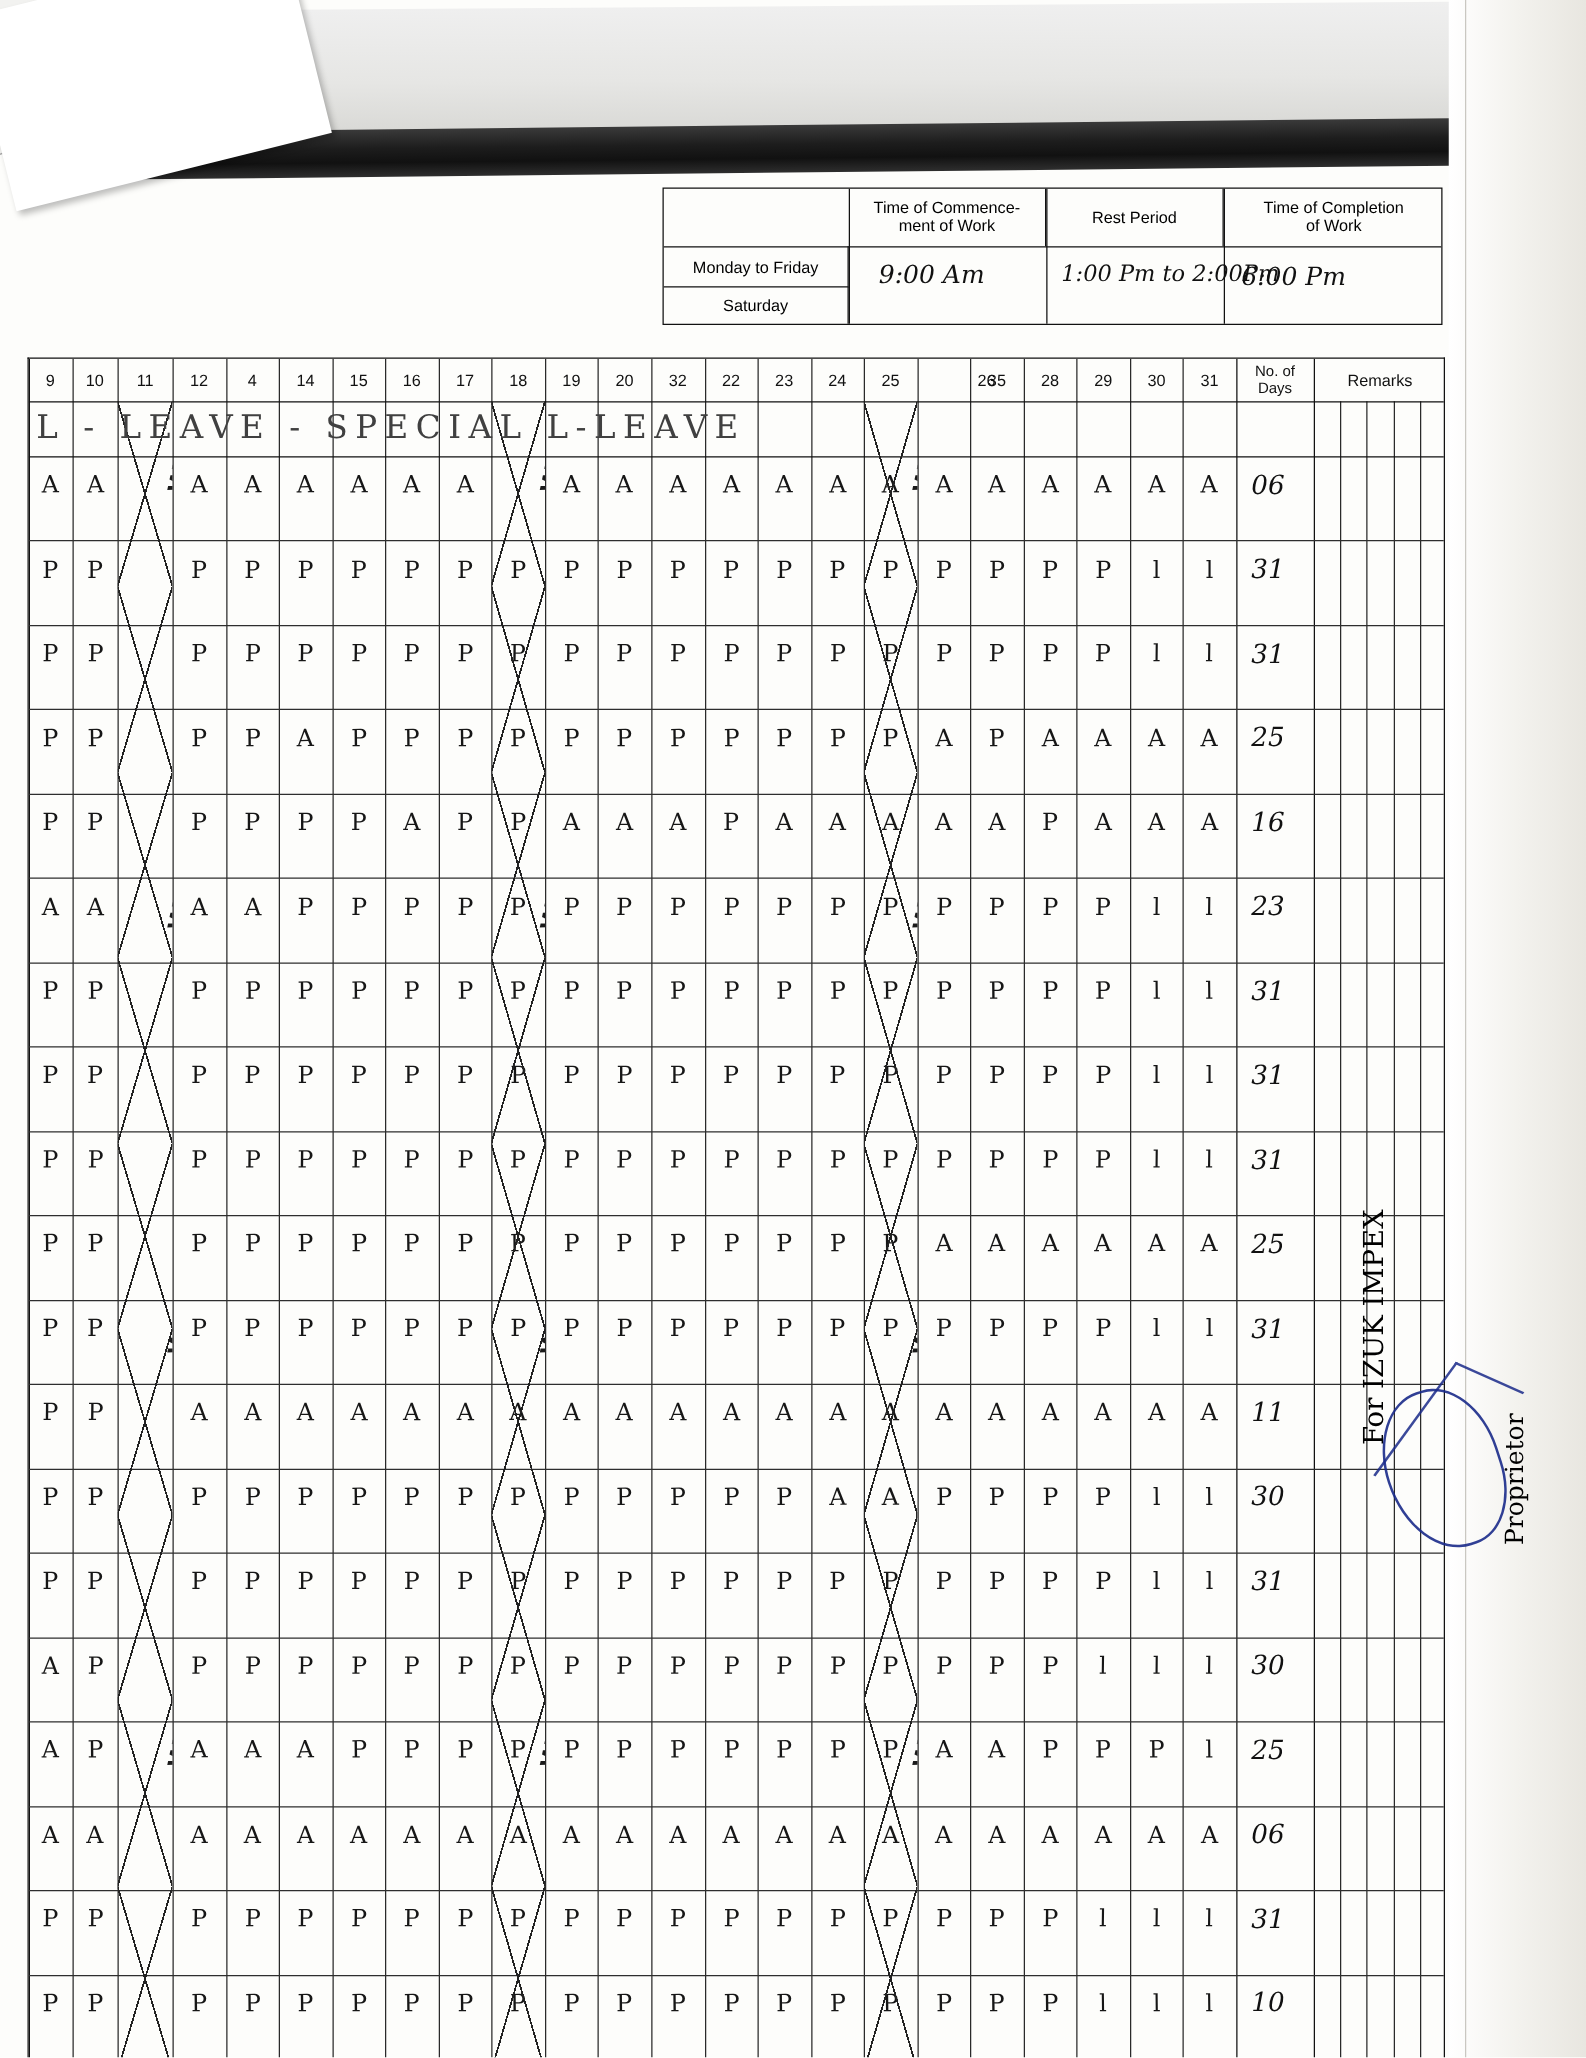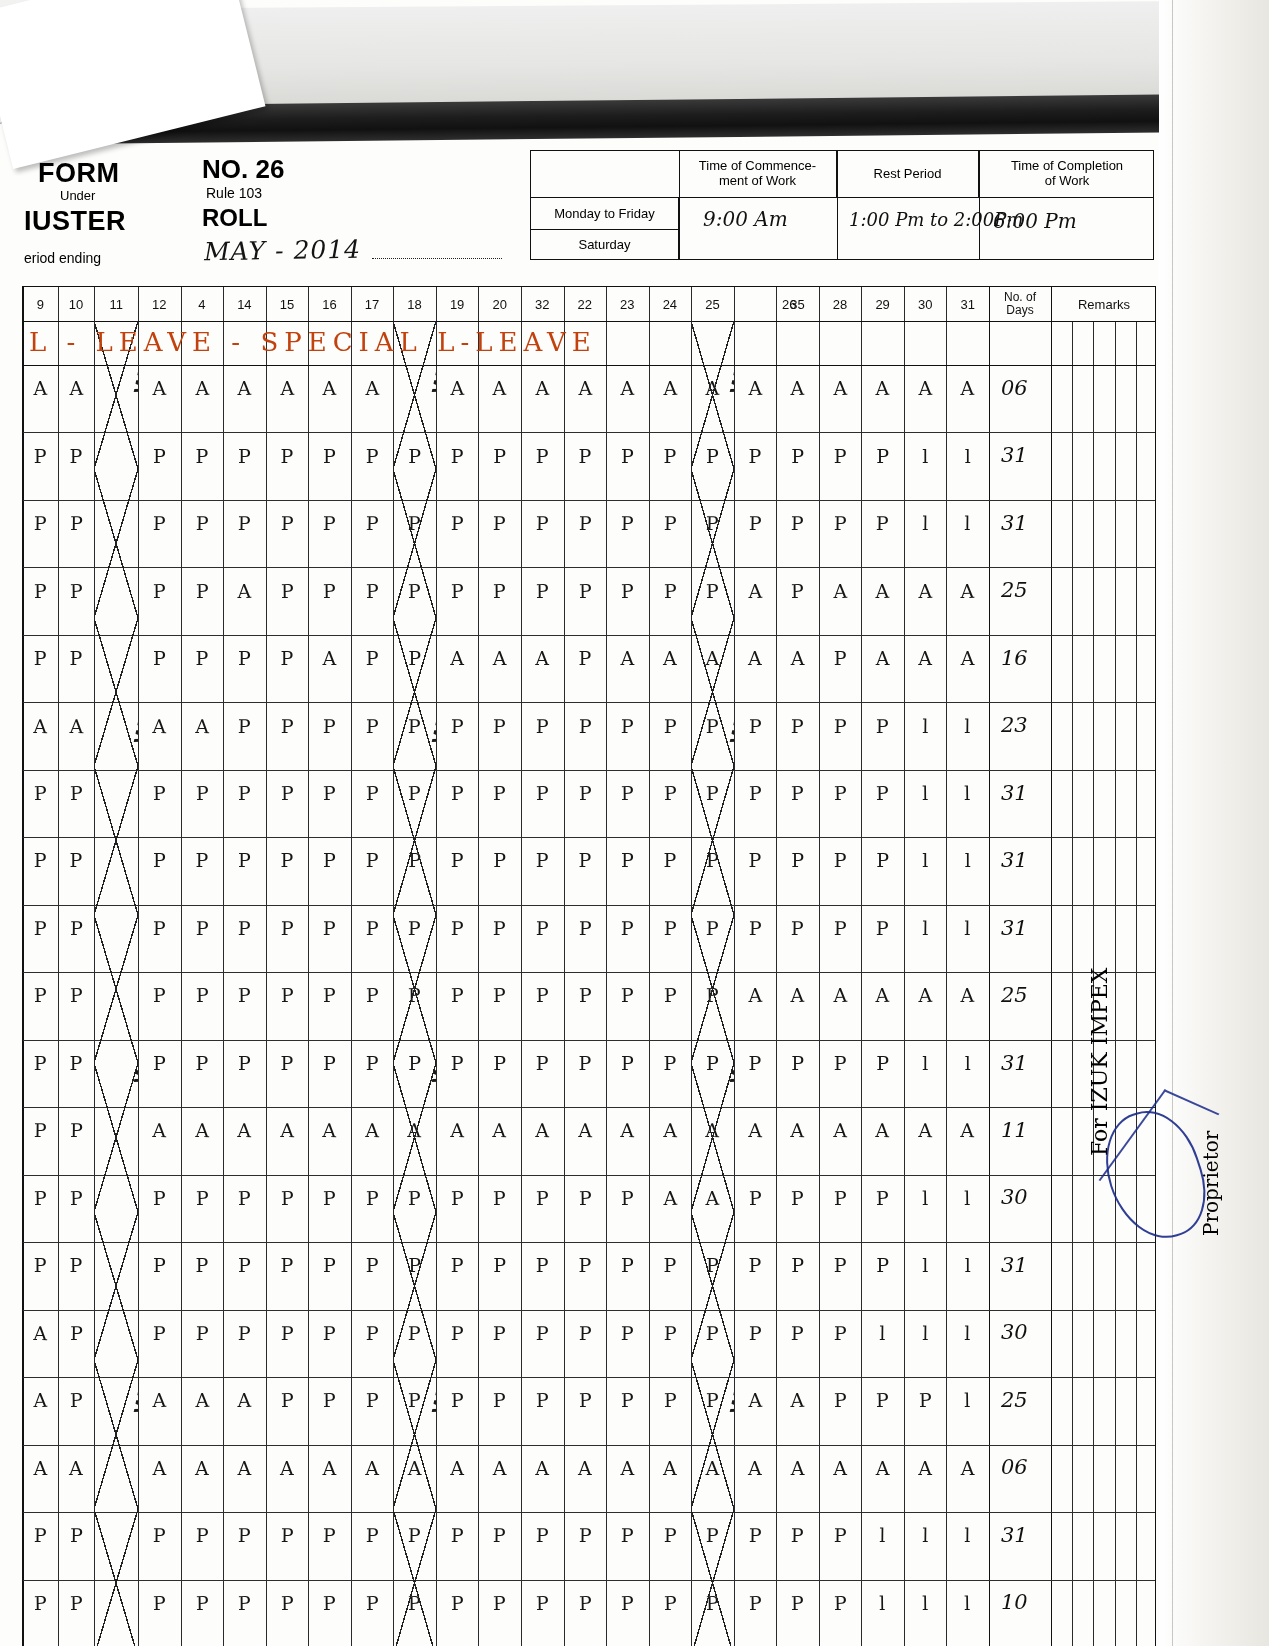--- a/index.html
+++ b/index.html
@@ -108,21 +108,21 @@
     position:absolute; top:0; height:34px; display:flex; align-items:center; justify-content:center;
     font-size:13px; color:#111;
   }
   .colhdr.small { font-size:12px; line-height:1.05; text-align:center; }
 
   .cell {
     position:absolute; font-family:"DejaVu Serif", serif; font-size:19px; color:#161616;
     text-align:center; transform: rotate(-0.5deg);
   }
   .bigtext {
-    position:absolute; font-family:"DejaVu Serif", serif; font-size:26px; letter-spacing:6px; color:#c2410c;
+    position:absolute; font-family:"DejaVu Serif", serif; font-size:26px; letter-spacing:6px; color:#404040;
   }
   .days {
     position:absolute; font-family:"DejaVu Serif", serif; font-size:21px; color:#111;
     font-style:italic;
   }
   .wo-x::before, .wo-x::after {
     content:""; position:absolute; left:0; top:0; width:100%; height:100%;
     background: linear-gradient(to bottom right, transparent calc(50% - 0.7px), #222 calc(50% - 0.7px), #222 calc(50% + 0.7px), transparent calc(50% + 0.7px));
   }
   .wo-x::after {
@@ -163,31 +163,20 @@
 <div id="scan">
   <div class="scan-band2"></div>
   <div class="scan-band"></div>
   <div class="fold2"></div>
   <div class="fold"></div>
   <div class="edge-right"></div>
   <div class="edge-right-line"></div>
 </div>
 
 <div class="header">
-  <div class="hdr-left">
-    <div class="form-word">FORM</div>
-    <div class="under-word">Under</div>
-    <div class="muster-word">IUSTER</div>
-    <div class="period-word">eriod  ending</div>
-    <div class="no26">NO. 26</div>
-    <div class="rule103">Rule 103</div>
-    <div class="rollword">ROLL</div>
-    <div class="period-val">MAY - 2014</div>
-    <div class="period-dots"></div>
-  </div>
 
   <div class="hdr-right">
     <div class="wh-grid">
 
       <div class="wh-vline" style="left:148px;"></div>
       <div class="wh-vline" style="left:306px;"></div>
       <div class="wh-vline" style="left:448px;"></div>
 
       <div class="wh-hline" style="top:46px;"></div>
       <div class="wh-hline" style="top:78px; left:0; width:148px;"></div>

